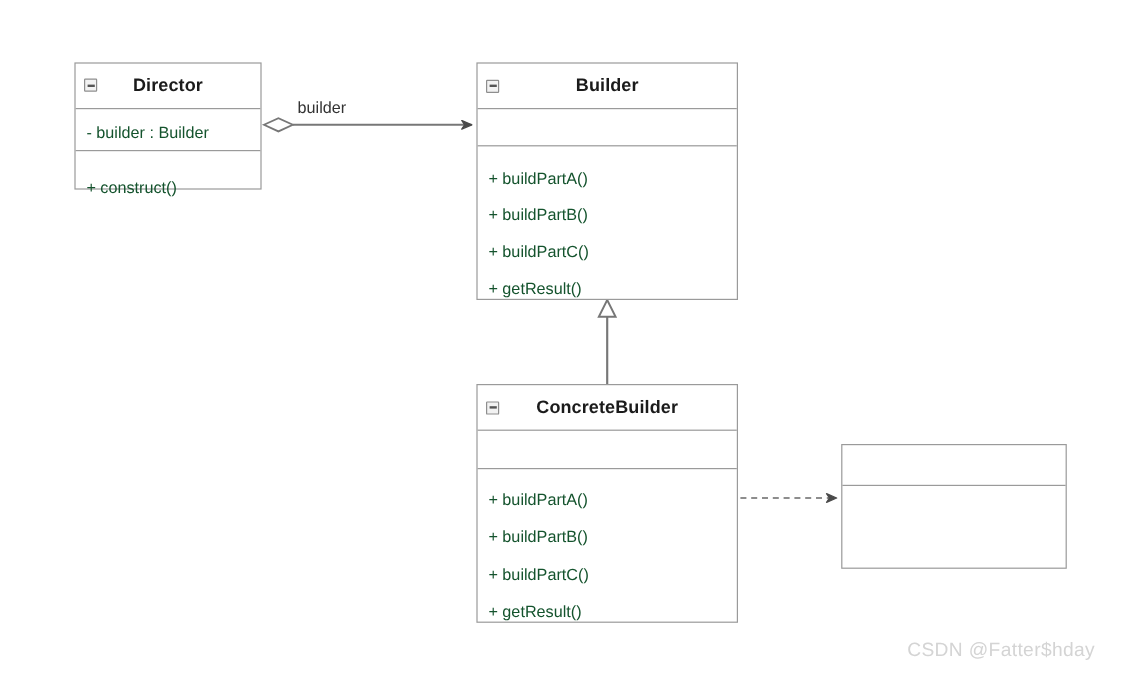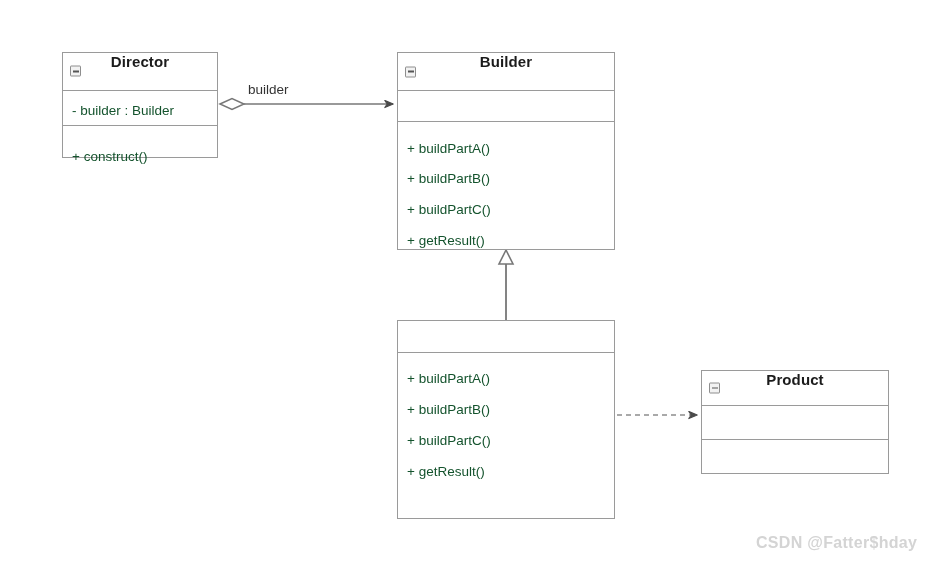--- a/index.html
+++ b/index.html
@@ -28,20 +28,21 @@
     border: 1.6px solid #9a9a9a;
     display: flex;
     flex-direction: column;
     z-index: 3;
   }
   .uml-header {
     position: relative;
     box-sizing: border-box;
     border-bottom: 1.6px solid #9a9a9a;
     display: flex;
+    align-items: center;
     justify-content: center;
     font-weight: bold;
     font-size: 15px;
     color: #1b1b1b;
     letter-spacing: 0.1px;
   }
   .collapse-icon {
     position: absolute;
     left: 7px;
     top: 50%;
@@ -159,35 +160,35 @@
     <div class="uml-section divided" style="height:31px;"></div>
     <div class="uml-section" style="height:125.4px;">
       <div class="uml-row" style="top:20px;">+ buildPartA()</div>
       <div class="uml-row" style="top:50px;">+ buildPartB()</div>
       <div class="uml-row" style="top:81px;">+ buildPartC()</div>
       <div class="uml-row" style="top:112px;">+ getResult()</div>
     </div>
   </div>
 
   <div class="uml-class" style="left:397px; top:320px; width:218px; height:199px;">
+    <div class="uml-header" style="height:38px;">
+      <span class="collapse-icon"></span>
+      <span>ConcreteBuilder</span>
+    </div>
     <div class="uml-section divided" style="height:32px;"></div>
     <div class="uml-section" style="height:125.4px;">
       <div class="uml-row" style="top:19px;">+ buildPartA()</div>
       <div class="uml-row" style="top:50px;">+ buildPartB()</div>
       <div class="uml-row" style="top:81px;">+ buildPartC()</div>
       <div class="uml-row" style="top:112px;">+ getResult()</div>
     </div>
   </div>
 
   <div class="uml-class" style="left:701px; top:370px; width:188px; height:104px;">
-    <div class="uml-header" style="height:35px;">
-      <span class="collapse-icon"></span>
-      <span>Product</span>
-    </div>
     <div class="uml-section divided" style="height:34px;"></div>
     <div class="uml-section" style="height:31.8px;"></div>
   </div>
 
   <div class="edge-label" style="left:248px; top:82px;">builder</div>
 
-  <div class="watermark" style="left:756px; top:534px;font-weight:bold;">CSDN @Fatter$hday</div>
+  <div class="watermark" style="left:756px; top:534px;">CSDN @Fatter$hday</div>
 
 </div>
 
 </body></html>

